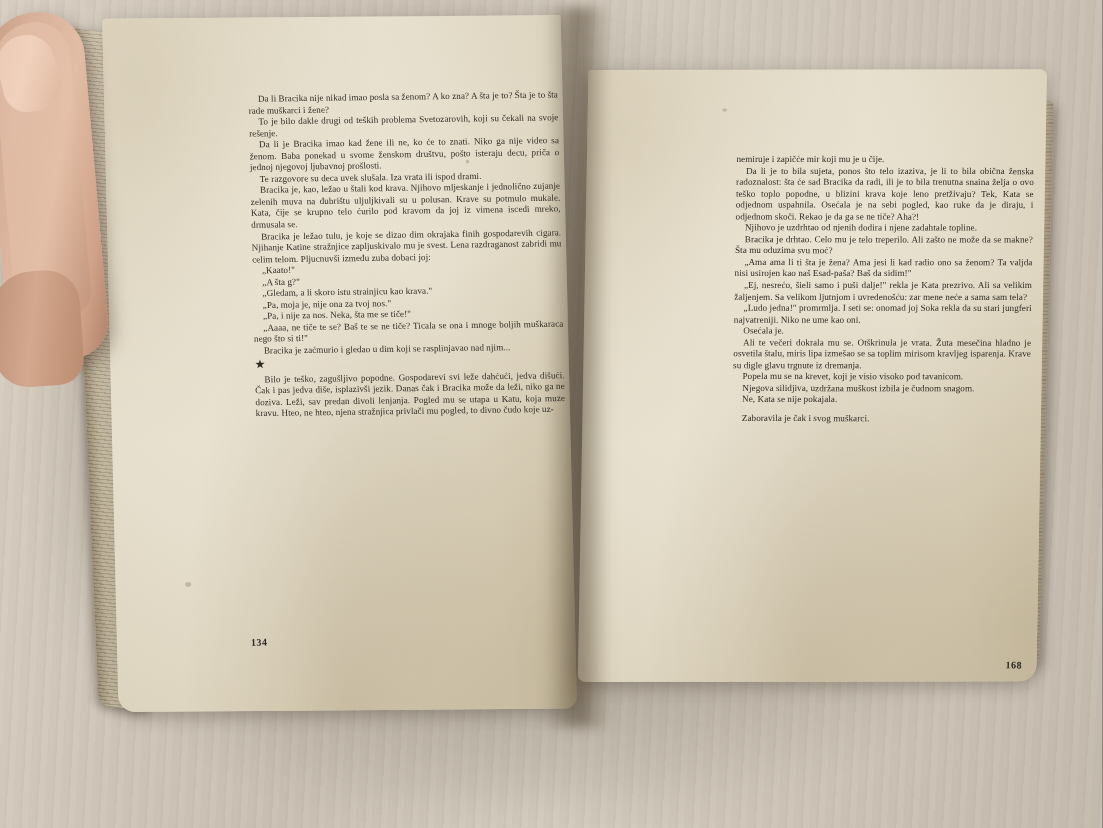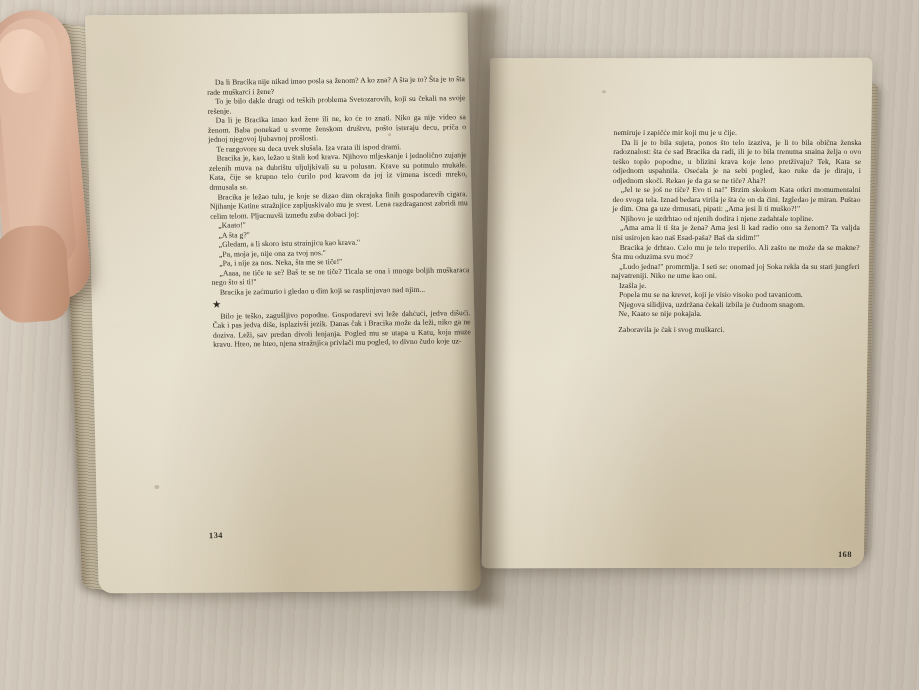--- a/index.html
+++ b/index.html
@@ -297,29 +297,30 @@
       <p>Bracika je zaćmurio i gledao u dim koji se rasplinjavao nad njim...</p>
       <p class="star noindent">★</p>
       <p>Bilo je teško, zagušljivo popodne. Gospodarevi svi leže dahćući, jedva dišući. Čak i pas jedva diše, isplazivši jezik. Danas čak i Bracika može da leži, niko ga ne doziva. Leži, sav predan divoli lenjanja. Pogled mu se utapa u Katu, koja muze kravu. Hteo, ne hteo, njena stražnjica privlači mu pogled, to divno čudo koje uz-</p>
     </div>
 
     <div class="folio folio-left">134</div>
 
     <div class="textblock tb-right">
       <p class="noindent">nemiruje i zapičće mir koji mu je u čije.</p>
       <p>Da li je to bila sujeta, ponos što telo izaziva, je li to bila obična ženska radoznalost: šta će sad Bracika da radi, ili je to bila tre­nutna snaina želja o ovo teško toplo popodne, u blizini krava koje leno pretživaju? Tek, Kata se odjednom uspahnila. Osećala je na sebi pogled, kao ruke da je diraju, i odjednom skoči. Rekao je da ga se ne tiče? Aha?!</p>
-      <p>„Jel te se još ne tiče? Evo ti na!" Brzim skokom Kata otkri mo­mumentalni deo svoga tela. Iznad bedara virila je šta će on da čini. Izgledao je miran. Puštao je dim. Ona ga uze drmusati, pipati: „Ama jesi li ti muško?!"</p>
       <p>Njihovo je uzdrhtao od njenih dodira i njene zadahtale topline.</p>
+      <p>Bracika je drhtao. Celo mu je telo treperilo. Ali zašto ne može da se makne? Šta mu oduzima svu moć?</p>
       <p>„Ama ama li ti šta je žena? Ama jesi li kad radio ono sa že­nom? Ta valjda nisi usirojen kao naš Esad-paša? Baš da sidim!"</p>
-      <p>Bracika je drhtao. Celo mu je telo treperilo. Ali zašto ne može da se makne? Šta mu oduzima svu moć?</p>
+      <p>„Ej, nesrećo, šieli samo i puši dalje!" rekla je Kata prezrivo. Ali sa velikim žaljenjem. Sa velikom ljutnjom i uvredenošću: zar mene neće a sama sam tela?</p>
       <p>„Ludo jedna!" promrmlja. I seti se: onomad joj Soka rekla da su stari jungferi najvatreniji. Niko ne ume kao oni.</p>
-      <p>Izašla je.</p>
+      <p>Osećala je.</p>
+      <p>Ali te večeri dokrala mu se. Otškrinula je vrata. Žuta mesečina hladno je osvetila štalu, miris lipa izmešao se sa toplim miri­som kravljeg isparenja. Krave su digle glavu trgnute iz dremanja.</p>
       <p>Popela mu se na krevet, koji je visio visoko pod tavanicom.</p>
-      <p>Njegova silidjiva, uzdržana čekali izbila je čudnom snagom.</p>
-      <p>Ne, Kaato se nije pokajala.</p>
+      <p>Njegova silidjiva, uzdržana muškost izbila je čudnom snagom.</p>
+      <p>Ne, Kata se nije pokajala.</p>
       <div class="gap"></div>
       <p>Zaboravila je čak i svog muškarci.</p>
     </div>
 
     <div class="folio folio-right">168</div>
   </div>
 
   <div class="hand">
     <div class="thumb">
       <div class="nail"></div>

